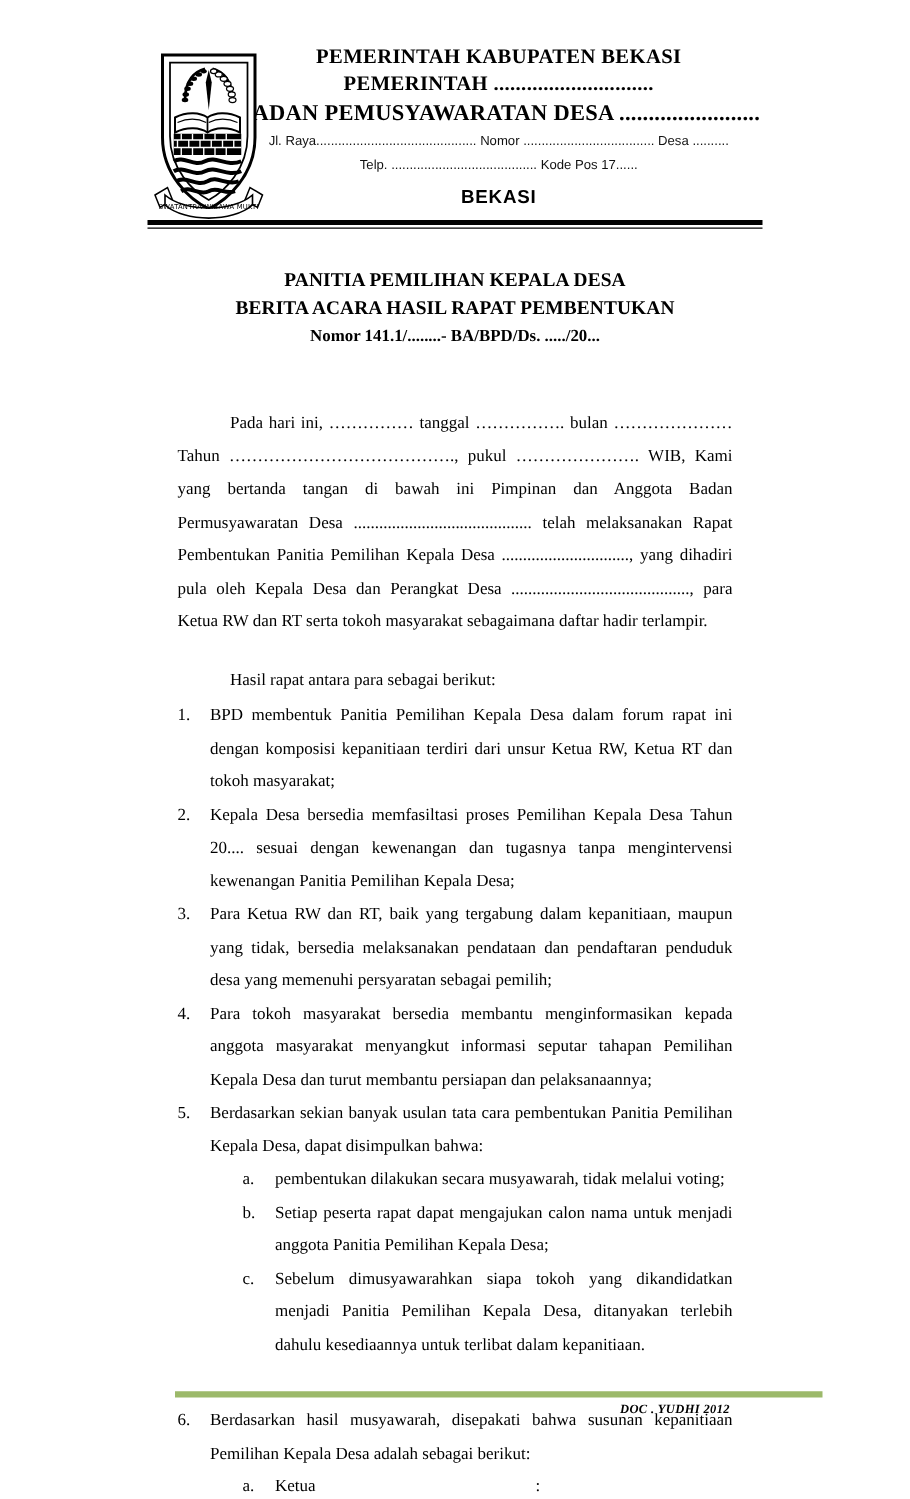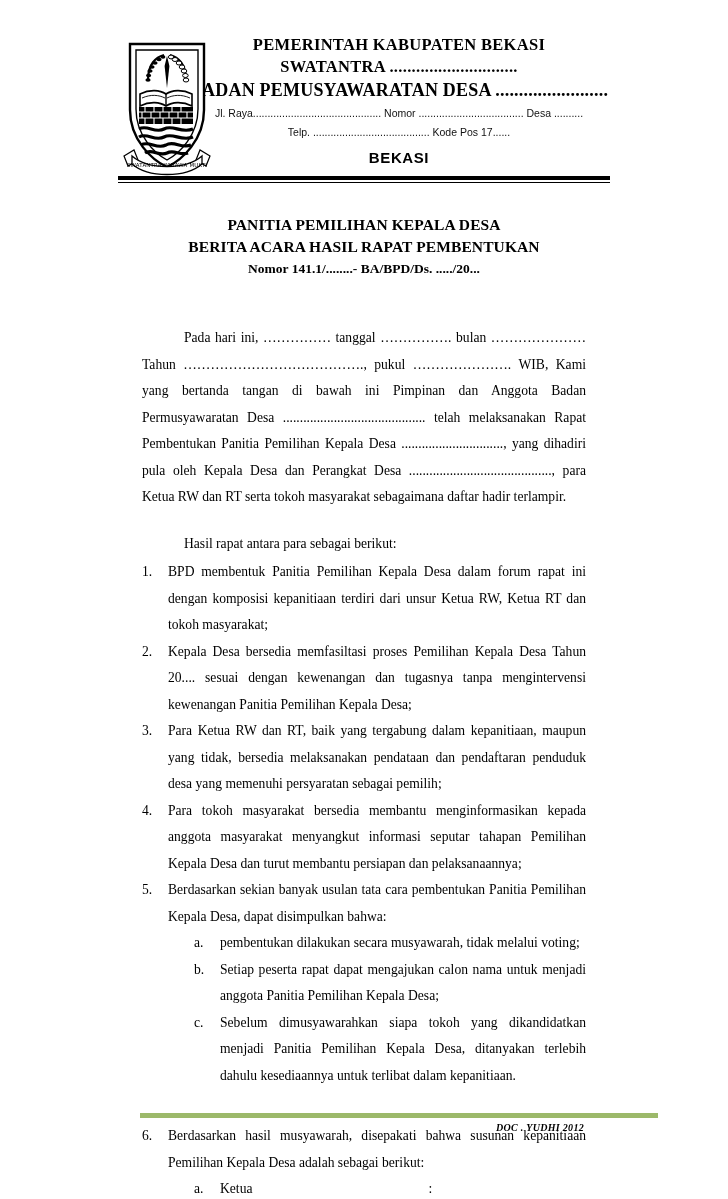--- a/index.html
+++ b/index.html
@@ -305,21 +305,21 @@
 
         <path d="M6 120 L16 114 L20 124 L10 130 Z" fill="#ffffff" stroke="#000000" stroke-width="1.2"></path>
         <path d="M92 120 L82 114 L78 124 L88 130 Z" fill="#ffffff" stroke="#000000" stroke-width="1.2"></path>
         <path d="M14 120 C30 134 68 134 84 120 L84 128 C68 142 30 142 14 128 Z" fill="#ffffff" stroke="#000000" stroke-width="1.3"></path>
         <text x="49" y="131" font-family="DejaVu Sans, sans-serif" font-size="5.4" text-anchor="middle" fill="#000000" letter-spacing="0.2">SWATANTRA WIBAWA MUKTI</text>
       </svg>
     </div>
 
     <div class="lh-text">
       <div class="lh-line1">PEMERINTAH KABUPATEN BEKASI</div>
-      <div class="lh-line2">SWATANTRA .............................</div>
+      <div class="lh-line2">PEMERINTAH .............................</div>
       <div class="lh-line3">BADAN PEMUSYAWARATAN DESA ........................</div>
       <div class="lh-addr">Jl. Raya............................................ Nomor .................................... Desa ..........</div>
       <div class="lh-addr">Telp. ........................................ Kode Pos 17......</div>
       <div class="lh-city">BEKASI</div>
     </div>
   </div>
 
   <div class="rule-wrap">
     <div class="rule-thick"></div>
     <div class="rule-thin"></div>

